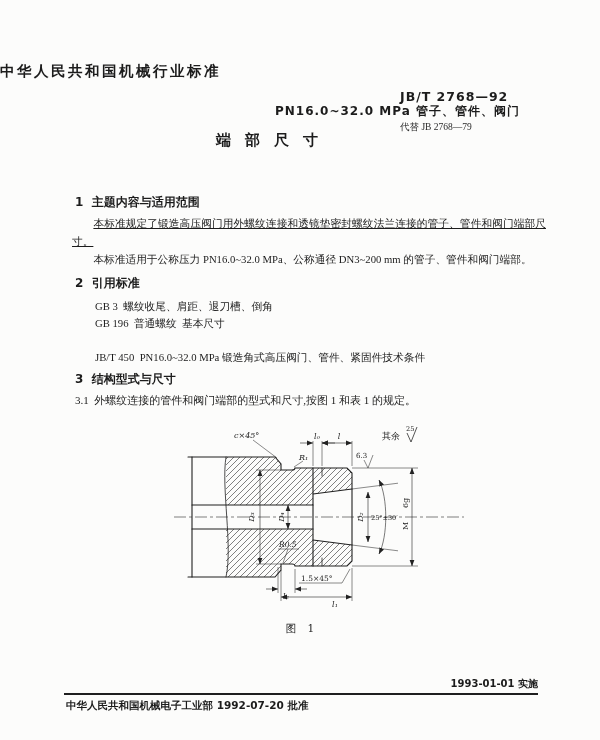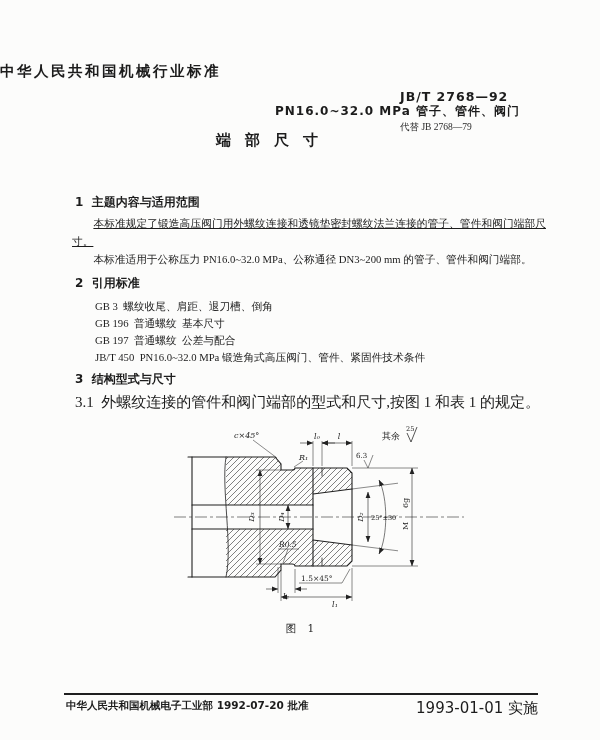--- a/index.html
+++ b/index.html
@@ -13,27 +13,27 @@
   .hdr-title2{top:131px;left:14px;width:520px;text-align:center;font-family:"DejaVu Sans","Liberation Sans",sans-serif;
            font-weight:bold;font-size:15px;letter-spacing:14px;}
   .std-no{top:89px;left:400px;font-family:"DejaVu Sans","Liberation Sans",sans-serif;
            font-weight:bold;font-size:12.5px;letter-spacing:1px;}
   .std-replaces{top:121px;left:400px;font-size:9.5px;color:#2a2a2a;}
   .sec-heading{font-family:"DejaVu Sans","Liberation Sans",sans-serif;font-weight:bold;
            font-size:12px;left:75px;white-space:pre;}
   .body-par{left:72px;width:474px;font-size:10.7px;line-height:17.5px;text-indent:2em;
            text-align:justify;}
   .ref-line{left:95px;font-size:10.7px;line-height:17.5px;white-space:pre;}
-  .clause{left:75px;font-size:15px;white-space:pre;}
+  .clause{left:75px;font-size:11px;white-space:pre;}
   .fig-svg{left:150px;top:415px;}
   .foot-rule{top:693px;left:64px;width:474px;border-top:2px solid #1f1f1f;height:0;}
   .foot-left{top:699px;left:66px;font-family:"DejaVu Sans","Liberation Sans",sans-serif;
            font-weight:bold;font-size:10.5px;}
-  .foot-right{top:699px;right:62px;font-family:"DejaVu Sans","Liberation Sans",sans-serif;
-           font-weight:normal;font-size:15px;}
+  .foot-right{top:677px;right:62px;font-family:"DejaVu Sans","Liberation Sans",sans-serif;
+           font-weight:bold;font-size:10px;}
   svg text{fill:#1c1c1c;}
   .t-dim{font-family:"DejaVu Serif","Liberation Serif",serif;font-style:italic;font-size:8px;}
   .t-sm{font-family:"DejaVu Serif","Liberation Serif",serif;font-size:7px;}
   .t-cjk{font-family:"DejaVu Sans","Liberation Sans",sans-serif;font-size:9px;}
   .t-cap{font-family:"DejaVu Serif","Liberation Serif",serif;font-size:10.5px;letter-spacing:4px;}
 </style>
 </head>
 <body>
 
 <div class="page">
@@ -44,21 +44,20 @@
   <div class="abs std-no">JB/T 2768—92</div>
   <div class="abs std-replaces">代替 JB 2768—79</div>
 
   <div class="abs sec-heading" style="top:194px;">1  主题内容与适用范围</div>
   <div class="abs body-par" style="top:215px;text-decoration:underline;">本标准规定了锻造高压阀门用外螺纹连接和透镜垫密封螺纹法兰连接的管子、管件和阀门端部尺寸。</div>
   <div class="abs body-par" style="top:251px;">本标准适用于公称压力 PN16.0~32.0 MPa、公称通径 DN3~200 mm 的管子、管件和阀门端部。</div>
 
   <div class="abs sec-heading" style="top:275px;">2  引用标准</div>
   <div class="abs ref-line" style="top:298px;">GB 3  螺纹收尾、肩距、退刀槽、倒角</div>
   <div class="abs ref-line" style="top:315px;">GB 196  普通螺纹  基本尺寸</div>
-  <div class="abs ref-line" style="top:332px;">GB 197  普通螺纹  公差与配合</div>
   <div class="abs ref-line" style="top:349px;">JB/T 450  PN16.0~32.0 MPa 锻造角式高压阀门、管件、紧固件技术条件</div>
 
   <div class="abs sec-heading" style="top:371px;">3  结构型式与尺寸</div>
   <div class="abs clause" style="top:393px;">3.1  外螺纹连接的管件和阀门端部的型式和尺寸,按图 1 和表 1 的规定。</div>
 
   <svg class="abs fig-svg" width="320" height="230" viewBox="0 0 320 230" xmlns="http://www.w3.org/2000/svg">
     <defs>
       <marker id="ah" viewBox="0 0 10 10" refX="9.5" refY="5" markerWidth="6.5" markerHeight="6.5" markerUnits="userSpaceOnUse" orient="auto-start-reverse">
         <path d="M0,1.2 L10,5 L0,8.8 Z" fill="#222"></path>
       </marker>

